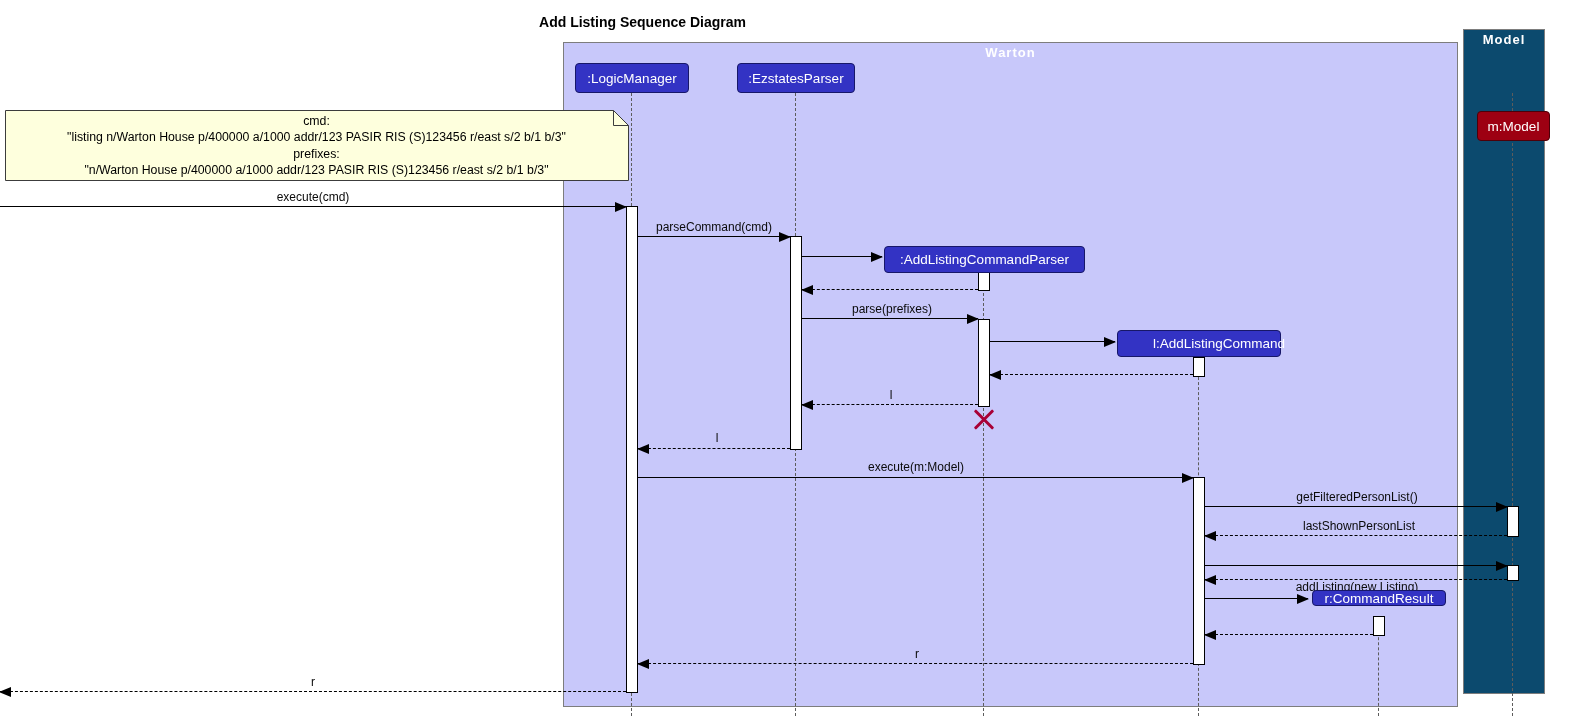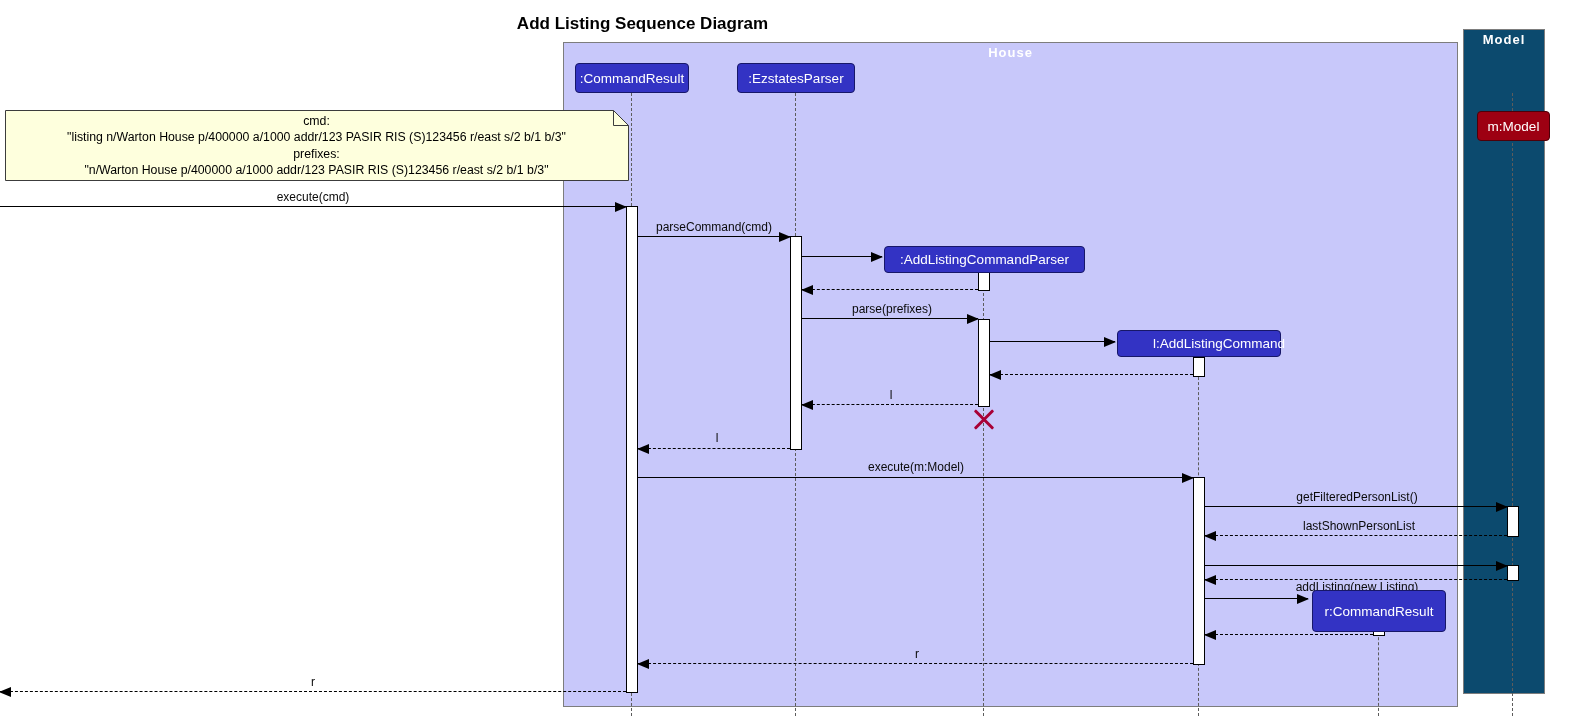--- a/index.html
+++ b/index.html
@@ -1,21 +1,21 @@
 <!DOCTYPE html>
 <html><head>
 <meta charset="utf-8">
 <style>
   html,body{margin:0;padding:0;background:#fff;}
   .canvas{
     position:relative;width:1569px;height:718px;overflow:hidden;background:#fff;
     font-family:"Liberation Sans","DejaVu Sans",sans-serif;color:#000;
   }
   .title{position:absolute;left:0;top:14px;width:1285px;text-align:center;
-    font-size:17px;font-weight:bold;}
+    font-size:14px;font-weight:bold;}
   .frame{position:absolute;border:1px solid #7d7d7d;box-sizing:border-box;}
   .frame-logic{left:563px;top:42px;width:895px;height:665px;background:#C8C8FA;}
   .frame-model{left:1463px;top:29px;width:82px;height:665px;background:#0c4a6e;}
   .frame-label{position:absolute;left:0;top:2px;width:100%;text-align:center;
     color:#fff;font-weight:bold;font-size:13px;letter-spacing:1px;}
   .lifeline{position:absolute;width:0;border-left:1px dashed #5c5c5c;}
   .act{position:absolute;width:12px;background:#fff;border:1px solid #000;box-sizing:border-box;}
   .pbox{position:absolute;display:flex;align-items:center;justify-content:center;
     background:#3333C4;border:1px solid #171768;border-radius:4px;color:#fff;
     font-size:13.5px;white-space:nowrap;box-sizing:border-box;}
@@ -39,21 +39,21 @@
   .destroy .bar.b{transform:rotate(-45deg);}
 </style>
 </head>
 <body>
 
 <div class="canvas">
 
   <div class="title">Add Listing Sequence Diagram</div>
 
   <div class="frame frame-logic">
-    <div class="frame-label">House</div>
+    <div class="frame-label">Warton</div>
   </div>
   <div class="frame frame-model">
     <div class="frame-label">Model</div>
   </div>
 
   <div class="lifeline" style="left:631px;top:93px;height:623px;"></div>
   <div class="lifeline" style="left:795px;top:93px;height:623px;"></div>
   <div class="lifeline" style="left:983px;top:273px;height:443px;"></div>
   <div class="lifeline" style="left:1198px;top:357px;height:359px;"></div>
   <div class="lifeline" style="left:1378px;top:617px;height:99px;"></div>
@@ -158,25 +158,25 @@
   <div class="mlabel" style="left:892px;top:302px;">parse(prefixes)</div>
   <div class="mlabel" style="left:891px;top:388px;">l</div>
   <div class="mlabel" style="left:717px;top:431px;">l</div>
   <div class="mlabel" style="left:916px;top:460px;">execute(m:Model)</div>
   <div class="mlabel" style="left:1357px;top:490px;">getFilteredPersonList()</div>
   <div class="mlabel" style="left:1359px;top:519px;">lastShownPersonList</div>
   <div class="mlabel" style="left:1357px;top:580px;">addListing(new Listing)</div>
   <div class="mlabel" style="left:917px;top:647px;">r</div>
   <div class="mlabel" style="left:313px;top:675px;">r</div>
 
-  <div class="pbox" style="left:575px;top:63px;width:114px;height:30px;">:CommandResult</div>
+  <div class="pbox" style="left:575px;top:63px;width:114px;height:30px;">:LogicManager</div>
   <div class="pbox" style="left:737px;top:63px;width:118px;height:30px;">:EzstatesParser</div>
   <div class="pbox model" style="left:1477px;top:63px;width:73px;height:30px;margin-top:48px;">m:Model</div>
   <div class="pbox" style="left:884px;top:246px;width:201px;height:27px;">:AddListingCommandParser</div>
   <div class="pbox" style="left:1117px;top:330px;width:164px;height:27px;padding-left:40px;">l:AddListingCommand</div>
-  <div class="pbox" style="left:1312px;top:590px;width:134px;height:42px;">r:CommandResult</div>
+  <div class="pbox" style="left:1312px;top:590px;width:134px;height:16px;">r:CommandResult</div>
 
   <div class="destroy">
     <div class="bar a"></div>
     <div class="bar b"></div>
   </div>
 
 </div>
 
 </body></html>

